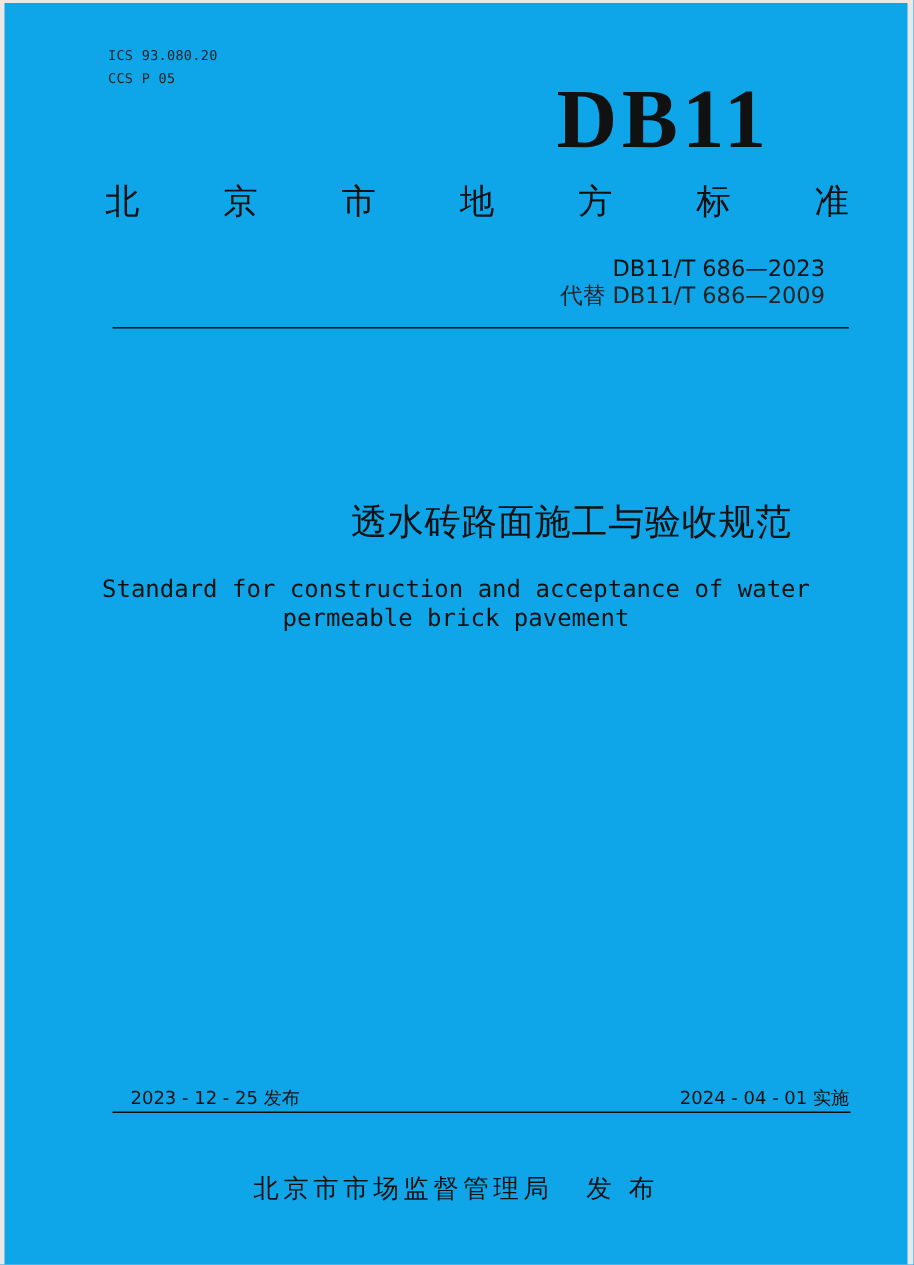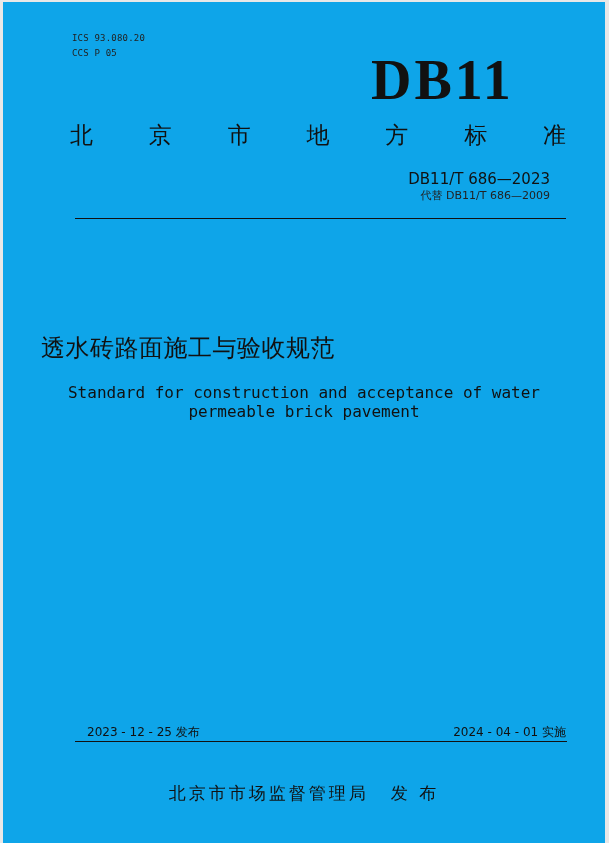--- a/index.html
+++ b/index.html
@@ -53,39 +53,38 @@
     .header-row span { display: inline-block; }
 
     .std-no {
       font-family: "DejaVu Sans", sans-serif;
       font-size: 15px;
       color: #111;
       text-align: right;
       right: 55px;
     }
     .replace-no {
-      font-size: 11px;
+      font-size: 15px;
       color: #222;
       text-align: right;
       right: 55px;
     }
     .rule {
       position: absolute;
       height: 1px;
       background: #111;
     }
     .title-cn {
       left: 0;
       width: 525px;
-      text-align: left;
+      text-align: right;
       font-size: 24px;
       line-height: 30px;
       color: #111;
       letter-spacing: 0.5px;
-      padding-left: 38px;
     }
     .title-en {
       left: 0;
       width: 602px;
       text-align: center;
       white-space: normal;
       font-family: "DejaVu Sans Mono", monospace;
       font-size: 16px;
       line-height: 19px;
       color: #111;

